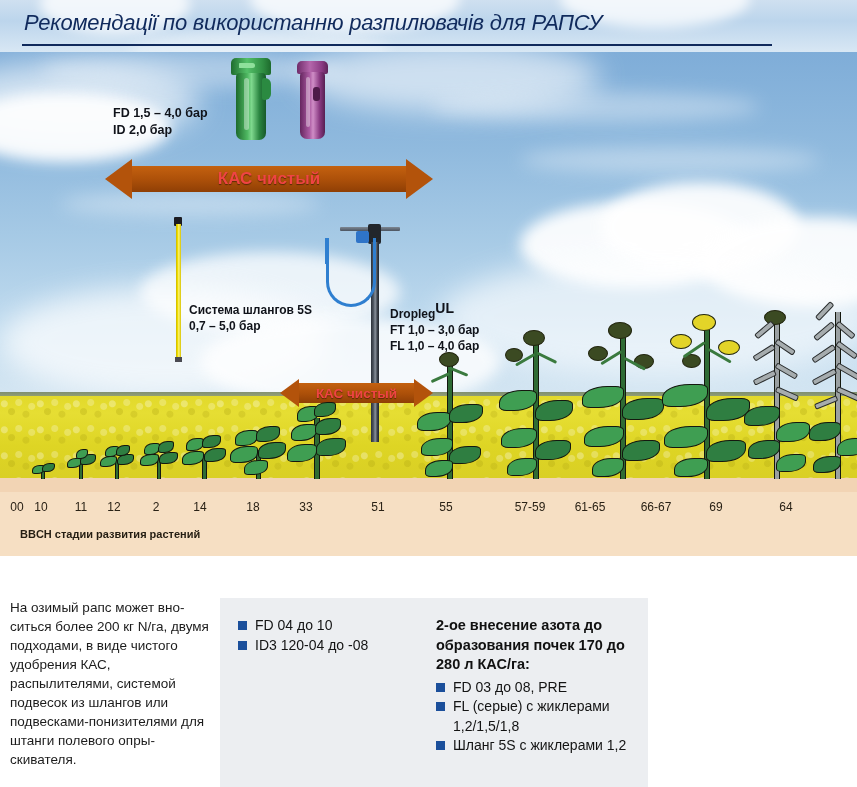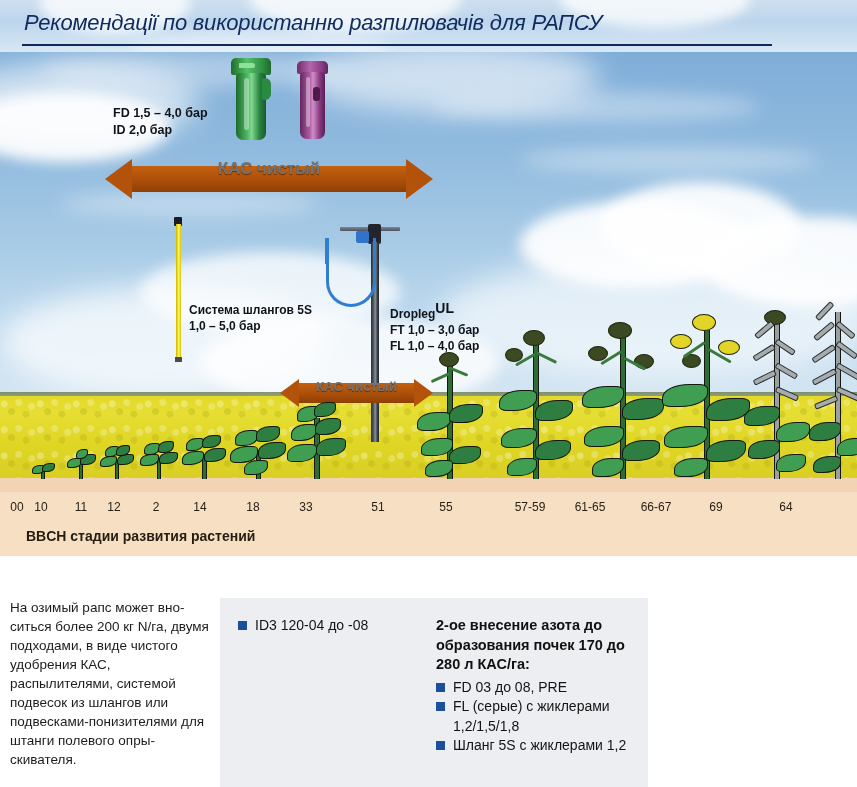--- a/index.html
+++ b/index.html
@@ -39,22 +39,22 @@
   #soil{position:absolute;left:0;top:426px;width:857px;height:14px;background:#f2d4b4;}
 
   
   .nozzle{position:absolute;}
   .nz-body{position:absolute;border-radius:4px 4px 7px 7px;}
   .nz-cap{position:absolute;border-radius:5px 5px 2px 2px;}
   .nz-gloss{position:absolute;border-radius:3px;background:rgba(255,255,255,.38);}
   .nz-tab{position:absolute;border-radius:2px 6px 6px 2px;}
 
   
-  .arrow-band{position:absolute;display:flex;align-items:flex-start;justify-content:center;
-              color:#737373;font-weight:bold;text-shadow:0 1px 1px rgba(0,0,0,.45);}
+  .arrow-band{position:absolute;display:flex;align-items:center;justify-content:center;
+              color:#ef4444;font-weight:bold;text-shadow:0 1px 1px rgba(0,0,0,.45);}
   .arrow-shaft{position:absolute;background:linear-gradient(180deg,#c4610f 0%,#ab4f09 55%,#8f3f05 100%);}
   .arrow-head{position:absolute;width:0;height:0;}
   .arrow-label{position:relative;z-index:5;}
 
   
   #hose5s{position:absolute;background:linear-gradient(90deg,#c9b400 0%,#f5e400 35%,#fbf37a 55%,#d8c400 100%);}
   #hose5s-tip{position:absolute;background:#1c1c22;border-radius:1px;}
   #boom{position:absolute;background:linear-gradient(180deg,#7d8792 0%,#4b5460 100%);border-radius:1px;}
   #dropleg-tube{position:absolute;background:linear-gradient(90deg,#2b3038 0%,#555d68 35%,#8a929c 52%,#3a4049 80%,#22262c 100%);}
   #dropleg-head{position:absolute;background:#22262c;border-radius:2px;}
@@ -70,21 +70,21 @@
   .stem{position:absolute;background:#2f6b34;border-left:1.2px solid #14180f;border-right:1.2px solid #14180f;}
   .stem.dry{background:#9aa0a2;}
   .branch{position:absolute;background:#3a7a3e;border-radius:2px;transform-origin:bottom center;}
   .bud{position:absolute;background:#e3d428;border:1.2px solid #23260f;border-radius:50%;}
   .bud.dk{background:#3b4a22;}
   .pod{position:absolute;background:#a6acae;border:1px solid #2a2d2e;border-radius:2px;transform-origin:left center;}
 
   
   #axis{position:absolute;left:0;top:492px;width:857px;height:64px;background:#f6dfc3;}
   .bbch{position:absolute;top:8px;font-size:12px;color:#2a2216;transform:translateX(-50%);white-space:nowrap;}
-  #axis-caption{position:absolute;left:26px;top:36px;font-size:14px;font-weight:bold;color:#241d12;}
+  #axis-caption{position:absolute;left:20px;top:36px;font-size:11px;font-weight:bold;color:#241d12;}
 
   
   #bottom{position:absolute;left:0;top:556px;width:857px;height:231px;background:#fff;}
   #left-note{position:absolute;left:10px;top:42px;width:200px;font-size:13.5px;line-height:19px;color:#1c1c1c;}
   #panel{position:absolute;left:220px;top:42px;width:428px;height:189px;background:#eceef1;}
   .col{position:absolute;top:18px;}
   .col h4{margin:0 0 3px 0;font-size:14.5px;line-height:19.5px;font-weight:bold;color:#111;}
   .bullets{margin:0;padding:0;list-style:none;}
   .bullets li{position:relative;padding-left:17px;font-size:14px;line-height:19.5px;color:#141414;}
   .bullets li .sq{position:absolute;left:0;top:5px;width:9px;height:9px;background:#1b4f9b;}
@@ -150,21 +150,21 @@
     <div class="arrow-head" style="right:0;top:0;border-top:20px solid transparent;border-bottom:20px solid transparent;border-left:27px solid #b3530b;"></div>
     <span class="arrow-label" style="font-size:17px;">КАС чистый</span>
   </div>
 
   <div id="hose5s-tip" style="left:174px;top:165px;width:8px;height:9px;"></div>
   <div id="hose5s" style="left:176px;top:172px;width:5px;height:138px;"></div>
   <div style="position:absolute;left:175px;top:305px;width:7px;height:5px;background:#4a4a52;"></div>
 
   <div style="position:absolute;left:189px;top:250px;font-size:12px;font-weight:bold;color:#10131a;line-height:16px;">
     <div>Система шлангов 5S</div>
-    <div>1,0 – 5,0 бар</div>
+    <div>0,7 – 5,0 бар</div>
   </div>
 
   <div id="boom" style="left:340px;top:175px;width:60px;height:4px;"></div>
   <div id="dropleg-head" style="left:368px;top:172px;width:13px;height:20px;"></div>
   <div id="dropleg-clip" style="left:356px;top:179px;width:13px;height:12px;"></div>
   <div id="dropleg-tube" style="left:371px;top:190px;width:8px;height:200px;"></div>
   <div id="hose-loop" style="left:326px;top:186px;width:44px;height:66px;"></div>
   <div id="hose-drop" style="left:325px;top:186px;width:3px;height:26px;"></div>
 
   <div style="position:absolute;left:390px;top:248px;font-size:12px;font-weight:bold;color:#10131a;line-height:16px;">
@@ -336,20 +336,21 @@
     </div>
   <div id="axis-caption">BBCH стадии развития растений</div>
 </div>
 
 <div id="bottom">
   <div id="left-note">На озимый рапс может вно-ситься более 200 кг N/га, двумя подходами, в виде чистого удобрения КАС, распылителями, системой подвесок из шлангов или подвесками-понизителями для штанги полевого опры-скивателя.</div>
 
   <div id="panel">
     <div class="col" style="left:18px;width:186px;">
       <ul class="bullets">
+        <li><span class="sq"></span><span>FD 04 до 10</span></li>
         <li><span class="sq"></span><span>ID3 120-04 до -08</span></li>
       </ul>
     </div>
 
     <div class="col" style="left:216px;width:200px;">
       <h4>2-ое внесение азота до образования почек 170 до 280 л КАС/га:</h4>
       <ul class="bullets">
         <li><span class="sq"></span><span>FD 03 до 08, PRE</span></li>
         <li><span class="sq"></span><span>FL (серые) с жиклерами 1,2/1,5/1,8</span></li>
         <li><span class="sq"></span><span>Шланг 5S с жиклерами 1,2</span></li>

